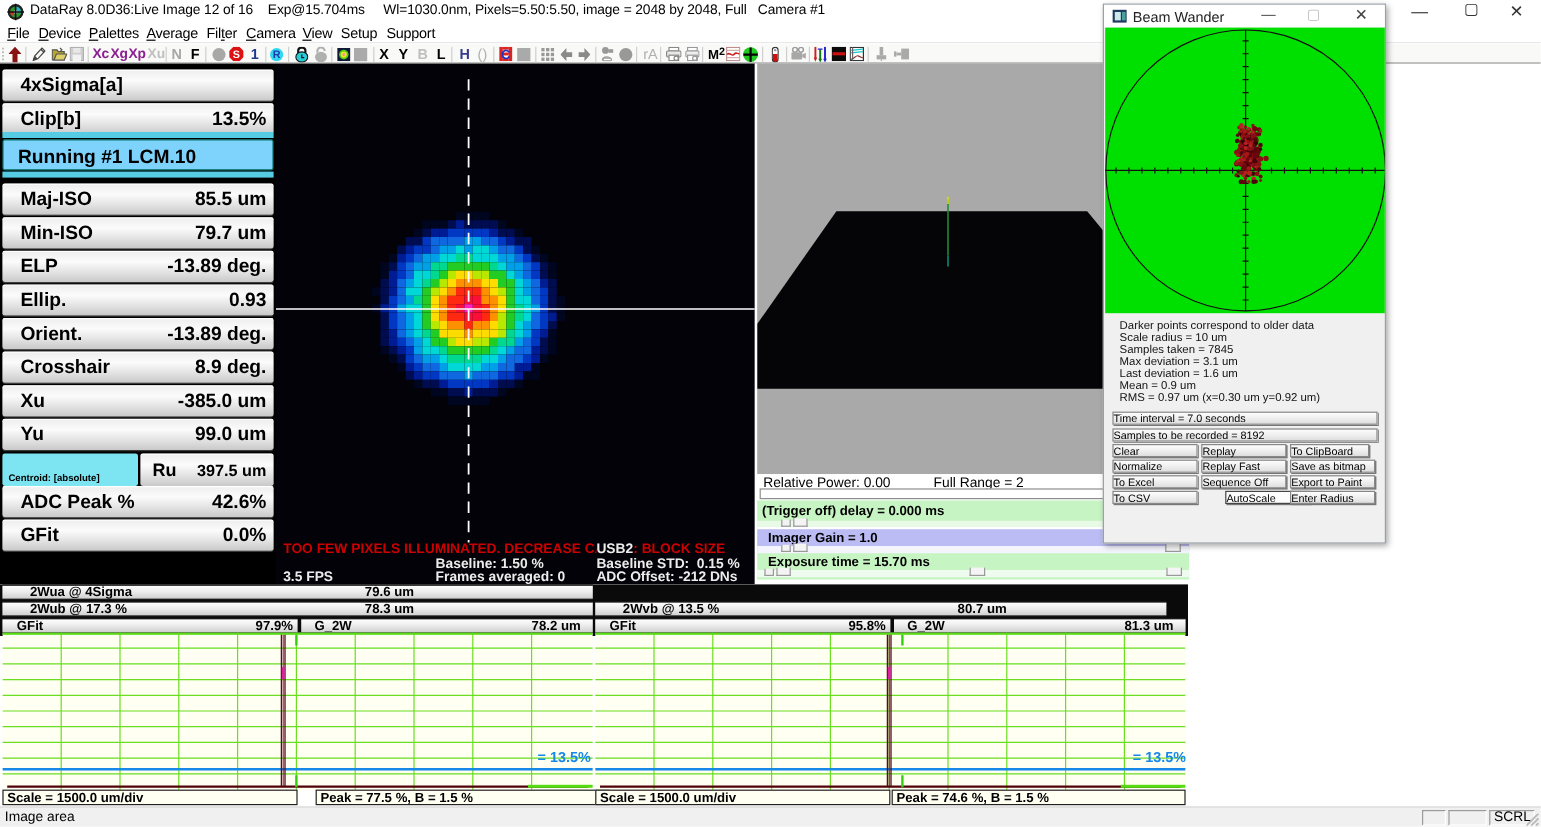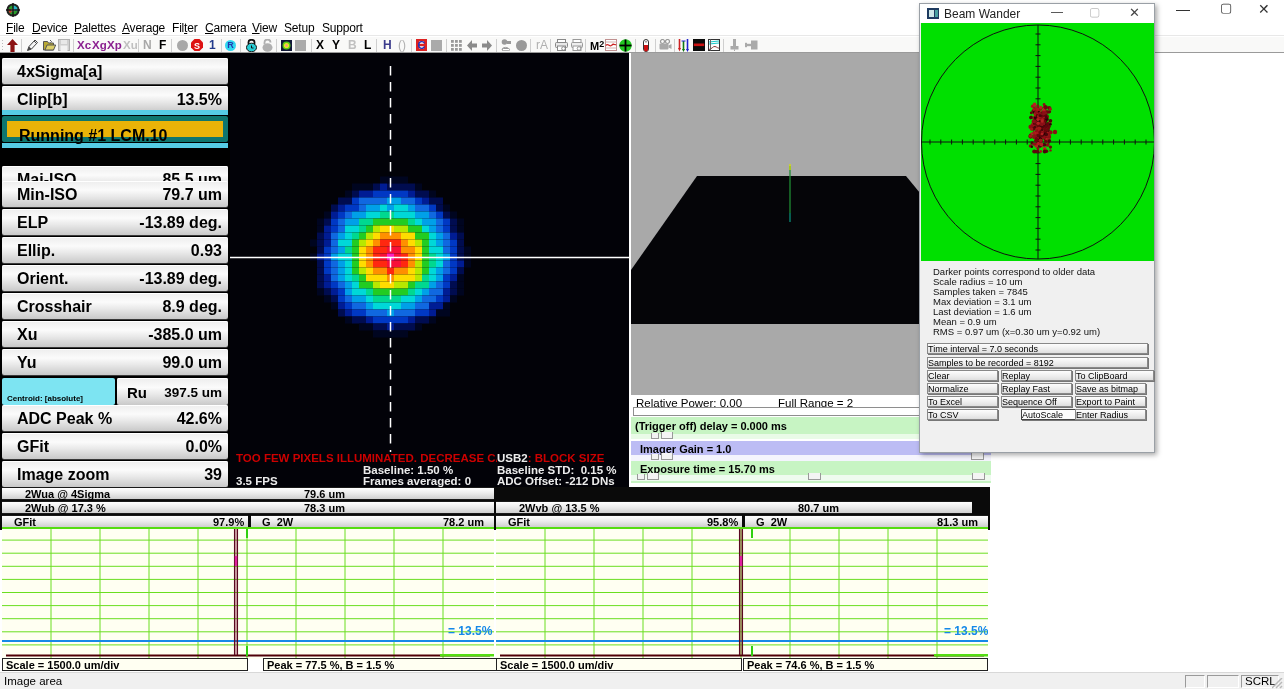--- a/index.html
+++ b/index.html
@@ -51,20 +51,21 @@
 <div class="abs" id="titlebar">
   <svg class="abs" style="left:6px;top:3px" width="14" height="14" viewBox="0 0 14 14">
     <circle cx="7" cy="7" r="6.6" fill="#222"></circle>
     <circle cx="7" cy="7" r="4.6" fill="#2a9b2a"></circle>
     <path d="M7 7 L7 2.5 A4.6 4.6 0 0 1 11.4 8.2 Z" fill="#2ab0c8"></path>
     <path d="M7 7 L4 10.4 A4.6 4.6 0 0 1 2.5 6 Z" fill="#cc3333"></path>
     <circle cx="7" cy="7" r="1.6" fill="#ddd"></circle>
     <line x1="7" y1="0" x2="7" y2="14" stroke="#111" stroke-width="1.4"></line>
     <line x1="0" y1="7" x2="14" y2="7" stroke="#111" stroke-width="1.4"></line>
   </svg>
+  <span class="abs" id="titletext">DataRay 8.0D36:Live Image 12 of 16&nbsp;&nbsp;&nbsp;&nbsp;Exp@15.704ms&nbsp;&nbsp;&nbsp;&nbsp;&nbsp;Wl=1030.0nm, Pixels=5.50:5.50, image = 2048 by 2048, Full&nbsp;&nbsp;&nbsp;Camera #1</span>
   <span class="abs" style="left:1176px;top:1px;font-size:14px;color:#333">—</span>
   <span class="abs" style="left:1220px;top:0px;font-size:13px;color:#333">▢</span>
   <span class="abs" style="left:1258px;top:1px;font-size:14px;color:#333">✕</span>
 </div>
 
 <div class="abs" id="menubar">
   <span style="left:6px"><u>F</u>ile</span>
   <span style="left:32px"><u>D</u>evice</span>
   <span style="left:74px"><u>P</u>alettes</span>
   <span style="left:122px"><u>A</u>verage</span>
@@ -386,24 +387,24 @@
     <div class="mrow" style="top:5px">
       <span class="lab">4xSigma[a]</span>
     </div>
 <div class="mrow" style="top:33px">
       <span class="lab">Clip[b]</span>
       <span class="val">13.5%</span>
     </div>
 <div class="abs" style="left:2px;top:57px;width:226px;height:38px;background:#000"></div>
 <div class="abs" style="left:2px;top:57px;width:226px;height:5px;background:#56cce4"></div>
 <div class="abs" style="left:2px;top:90px;width:226px;height:5px;background:#56cce4"></div>
-<div class="abs" style="left:2px;top:63px;width:226px;height:26px;background:#eab308;border:5px solid #0f766e;border-radius:2px">
+<div class="abs" style="left:2px;top:63px;width:226px;height:26px;background:#7dd3fc;border:1px solid #0f766e;border-radius:2px">
       <span style="position:absolute;left:12px;top:6px;font-size:16px;font-weight:bold;color:#000">Running #1 LCM.10</span>
     </div>
-<div class="mrow" style="top:113px">
+<div class="mrow" style="top:100px">
       <span class="lab">Maj-ISO</span>
       <span class="val">85.5 um</span>
     </div>
 <div class="mrow" style="top:128px">
       <span class="lab">Min-ISO</span>
       <span class="val">79.7 um</span>
     </div>
 <div class="mrow" style="top:156px">
       <span class="lab">ELP</span>
       <span class="val">-13.89 deg.</span>
@@ -435,24 +436,20 @@
       <span class="lab" style="left:10px;font-size:15px;top:6px">Ru</span>
       <span class="val" style="font-size:13.5px;top:7px">397.5 um</span>
     </div>
 <div class="mrow" style="top:352px">
       <span class="lab">ADC Peak %</span>
       <span class="val">42.6%</span>
     </div>
 <div class="mrow" style="top:380px">
       <span class="lab">GFit</span>
       <span class="val">0.0%</span>
-    </div>
-<div class="mrow" style="top:408px">
-      <span class="lab">Image zoom</span>
-      <span class="val">39</span>
     </div>
   </div>
 
 <div class="abs" id="beampanel">
   <svg class="abs" style="left:0;top:0" width="399" height="434" viewBox="0 0 399 434">
     <defs>
       <radialGradient id="beam" cx="50%" cy="50%" r="50%">
         <stop offset="0%" stop-color="#ff40d0"></stop>
         <stop offset="5%" stop-color="#ff0030"></stop>
         <stop offset="11%" stop-color="#ff3300"></stop>
@@ -1490,21 +1487,21 @@
     <div class="bwstat" style="top:20px">Samples taken = 7845</div>
     <div class="bwstat" style="top:30px">Max deviation = 3.1 um</div>
     <div class="bwstat" style="top:40px">Last deviation = 1.6 um</div>
     <div class="bwstat" style="top:50px">Mean = 0.9 um</div>
     <div class="bwstat" style="top:60px">RMS = 0.97 um (x=0.30 um y=0.92 um)</div>
   </div>
 <div class="bwbtn" style="left:7px;top:339px;width:221px;height:11px;">Time interval = 7.0 seconds</div>
     <div class="bwbtn" style="left:7px;top:353px;width:221px;height:11px;">Samples to be recorded = 8192</div>
     <div class="bwbtn" style="left:7px;top:366px;width:71px;height:11px;">Clear</div>
     <div class="bwbtn" style="left:81px;top:366px;width:71px;height:11px;">Replay</div>
-    <div class="bwbtn" style="left:155px;top:366px;width:79px;height:11px;">To ClipBoard</div>
+    <div class="bwbtn" style="left:155px;top:366px;width:66px;height:11px;">To ClipBoard</div>
     <div class="bwbtn" style="left:7px;top:379px;width:71px;height:11px;">Normalize</div>
     <div class="bwbtn" style="left:81px;top:379px;width:71px;height:11px;">Replay Fast</div>
     <div class="bwbtn" style="left:155px;top:379px;width:71px;height:11px;">Save as bitmap</div>
     <div class="bwbtn" style="left:7px;top:392px;width:71px;height:11px;">To Excel</div>
     <div class="bwbtn" style="left:81px;top:392px;width:71px;height:11px;">Sequence Off</div>
     <div class="bwbtn" style="left:155px;top:392px;width:71px;height:11px;">Export to Paint</div>
     <div class="bwbtn" style="left:7px;top:405px;width:71px;height:11px;">To CSV</div>
     <div class="bwbtn" style="left:81px;top:405px;width:71px;height:11px;background:#fcfcfc;border:1px solid #444;margin-left:20px;">AutoScale</div>
     <div class="bwbtn" style="left:155px;top:405px;width:71px;height:11px;">Enter Radius</div>
   </div>

